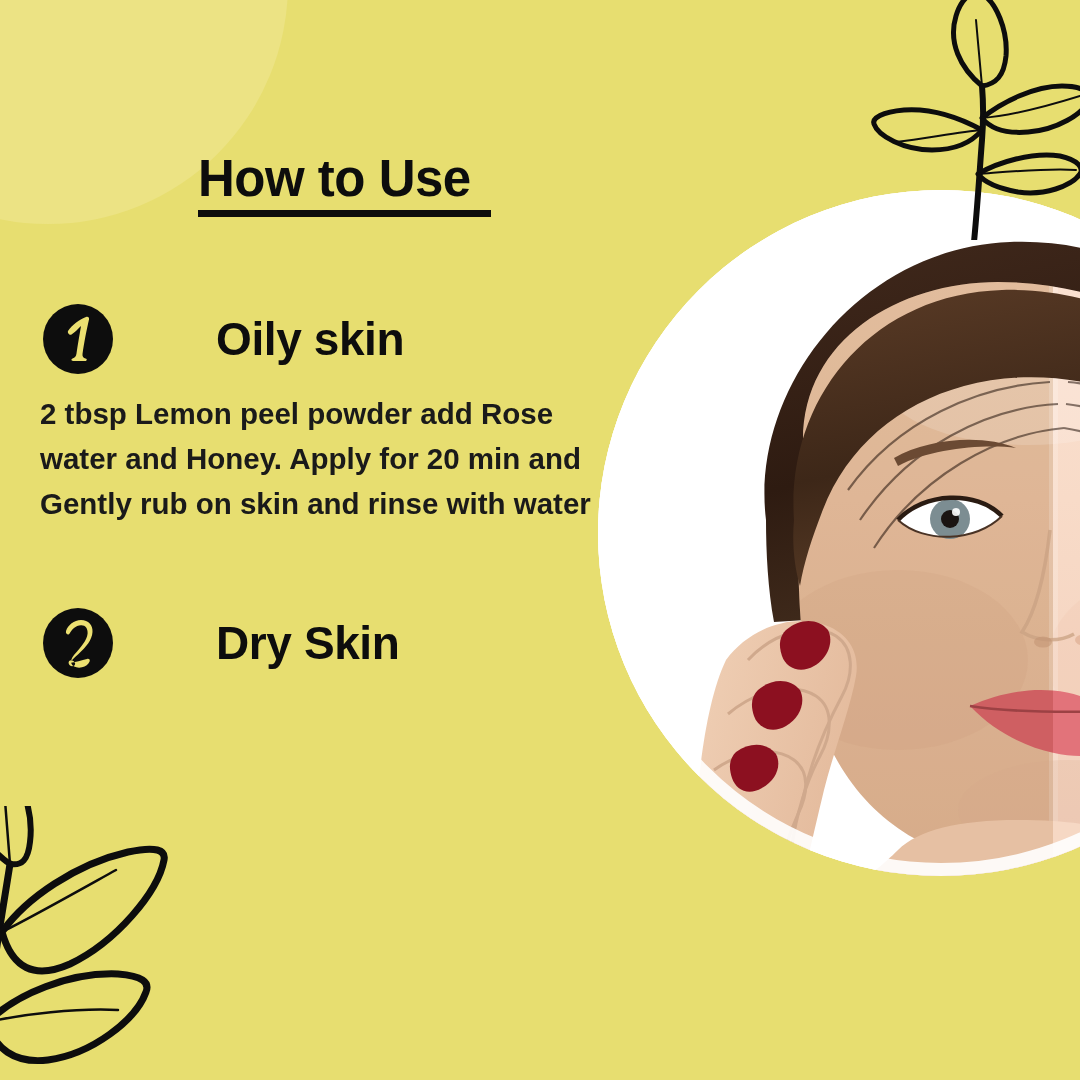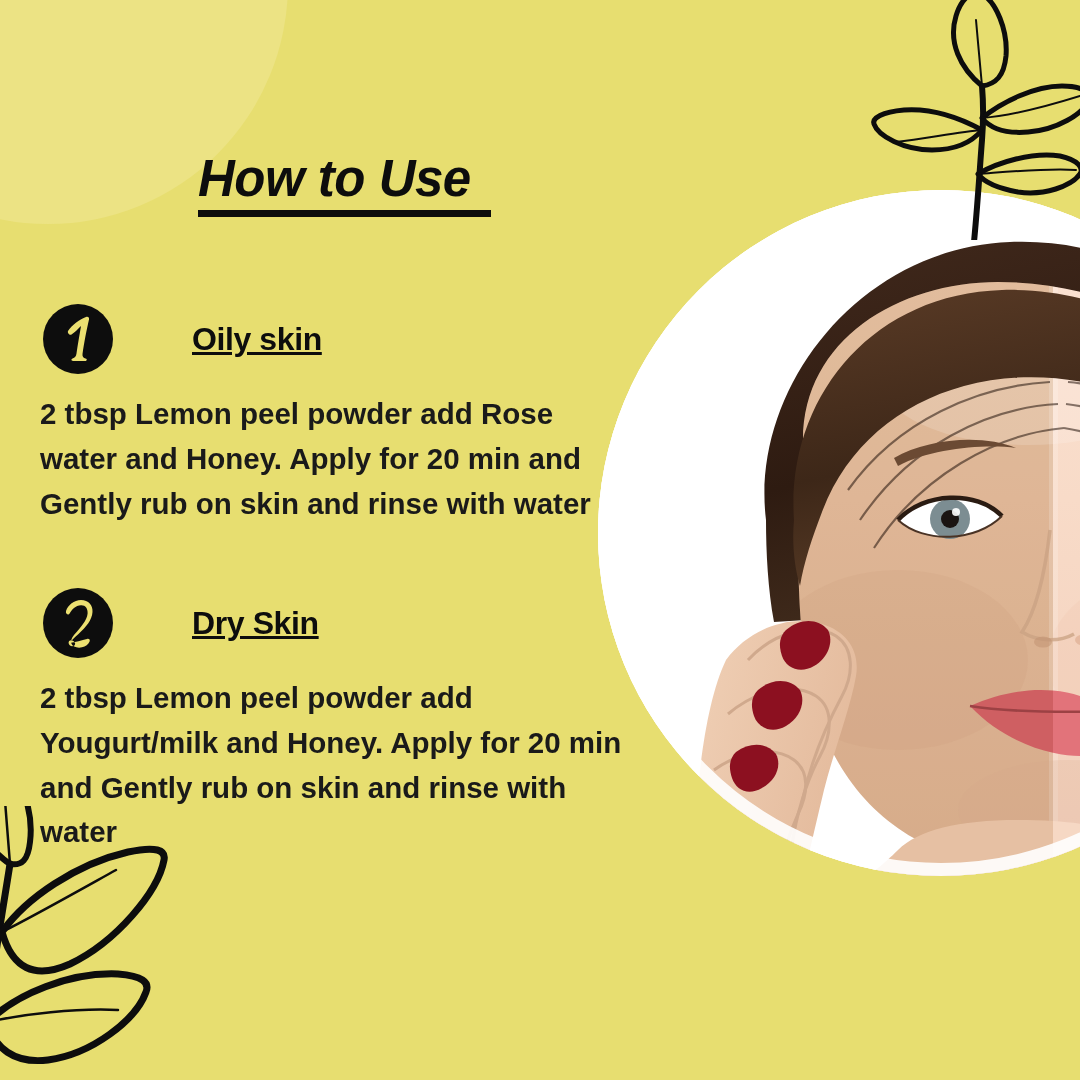--- a/index.html
+++ b/index.html
@@ -85,59 +85,57 @@
     width: 300px;
   }
   .title {
     margin: 0;
     font-size: 51px;
     font-weight: bold;
     color: #0d0d0d;
     letter-spacing: -0.5px;
     line-height: 1.05;
     white-space: nowrap;
-    font-style: italic;
   }
   .title-rule {
     margin-top: 4px;
     width: 293px;
     height: 7px;
     background: #0d0d0d;
   }
 
   .step {
     position: absolute;
     left: 0;
     width: 640px;
   }
   .step-1 { top: 296px; }
-  .step-2 { top: 580px; }
+  .step-2 { top: 600px; text-align: center; }
 
   .step-head {
     display: flex;
     align-items: center;
     height: 86px;
   }
   .badge {
     position: relative;
     margin-left: 42px;
     width: 72px;
     height: 72px;
     flex: 0 0 72px;
   }
   .badge svg { display: block; }
   .step-title {
-    margin: 0 0 0 78px;
-    font-size: 32px;
+    margin: 0 0 0 102px;
+    font-size: 46px;
     font-weight: bold;
     color: #0d0d0d;
     letter-spacing: -0.4px;
     line-height: 1;
     white-space: nowrap;
-    text-decoration: underline;
   }
 
   .step-body {
     margin: 10px 0 0 40px;
     width: 560px;
     font-size: 29.5px;
     line-height: 1.52;
     color: #1a1a1a;
     font-weight: bold;
   }
@@ -389,17 +387,16 @@
                      C46.4 57 43.6 59.5 40 60.3 C35 61.4 30.5 59.6 29.4 56.6
                      C28.5 54 29.5 51 32 48 C38.5 40.2 45 33.5 45.6 26.4
                      C46 21.5 43.3 18 39 18.2 C33.6 18.4 29.6 22.6 27.6 26.6
                      C26.6 28.6 23.2 27 24 24 Z
                      M30.4 53.4 C28.2 52.6 26.4 53.8 26.6 56 C26.8 58.2 29 59.6 31.4 59
                      C33 58.6 33.6 57 32.8 55.6 C32.2 54.5 31.4 53.8 30.4 53.4 Z" fill="#ece071"></path>
           </svg>
         </div>
         <h2 class="step-title">Dry Skin</h2>
       </div>
-      <p class="step-body">2 tbsp Lemon peel powder add Yougurt/milk and Honey. Apply for 20 min and Gently rub on skin and rinse with water</p>
     </section>
 
   </div>
 </div>
 
 </body></html>

